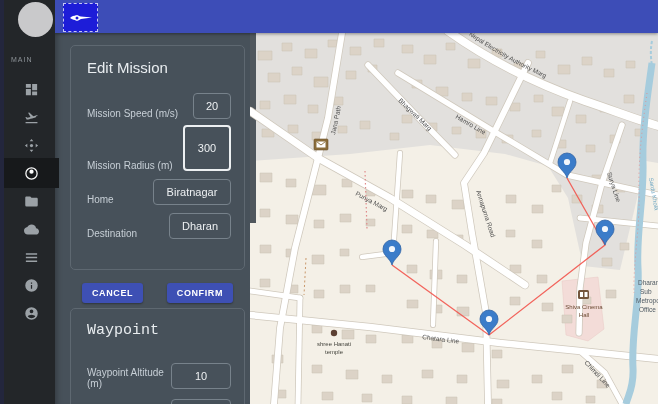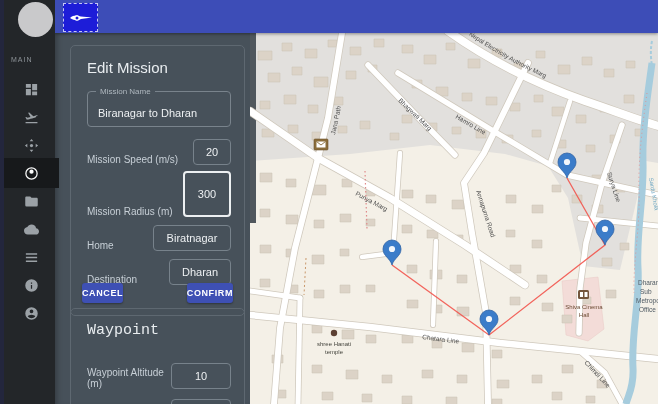--- a/index.html
+++ b/index.html
@@ -45,21 +45,21 @@
   .frow{display:flex;align-items:flex-end;margin-bottom:6px;min-height:28px;}
   .flabel{flex:1;font-size:10px;color:#C7CFD6;}
   .fbox{border:1px solid #77828B;border-radius:4px;height:26px;display:flex;
         align-items:center;justify-content:center;font-size:11px;color:#EDF0F2;
         box-sizing:border-box;}
   .fbox.focused{border:2px solid #ECEFF1;height:46px;}
   .w38{width:38px;} .w48{width:48px;} .w78{width:78px;} .w62{width:62px;} .w36{width:60px;}
   .btn-row{position:absolute;left:15px;top:250px;width:175px;display:flex;
            justify-content:space-between;padding:0 12px;box-sizing:border-box;}
   .btn{background:#3E50B4;color:#FFFFFF;font-size:9px;font-weight:bold;letter-spacing:.6px;
-       border:none;border-radius:3px;height:20px;padding:0 0;
+       border:none;border-radius:3px;height:20px;padding:0 10px;
        font-family:"Liberation Sans",sans-serif;box-shadow:0 1px 2px rgba(0,0,0,.35);}
 
   
   .map{position:absolute;left:250px;top:33px;width:408px;height:371px;background:#F4F0E7;z-index:10;}
   .map svg text{font-family:"Liberation Sans",sans-serif;}
 </style>
 </head>
 <body>
 
 <div class="app">
@@ -125,24 +125,20 @@
           </svg>
       </div>
     </div>
   </div>
 
   <div class="panel">
 
     <div class="card mission">
       <div class="card-title">Edit Mission</div>
 
-      <div class="nfield">
-        <span class="legend">Mission Name</span>
-        <span class="nvalue">Biranagar to Dharan</span>
-      </div>
 
       <div class="frow">
         <span class="flabel">Mission Speed (m/s)</span>
         <div class="fbox w38">
           <span>20</span>
         </div>
       </div>
 
       <div class="frow">
         <span class="flabel">Mission Radius (m)</span>

